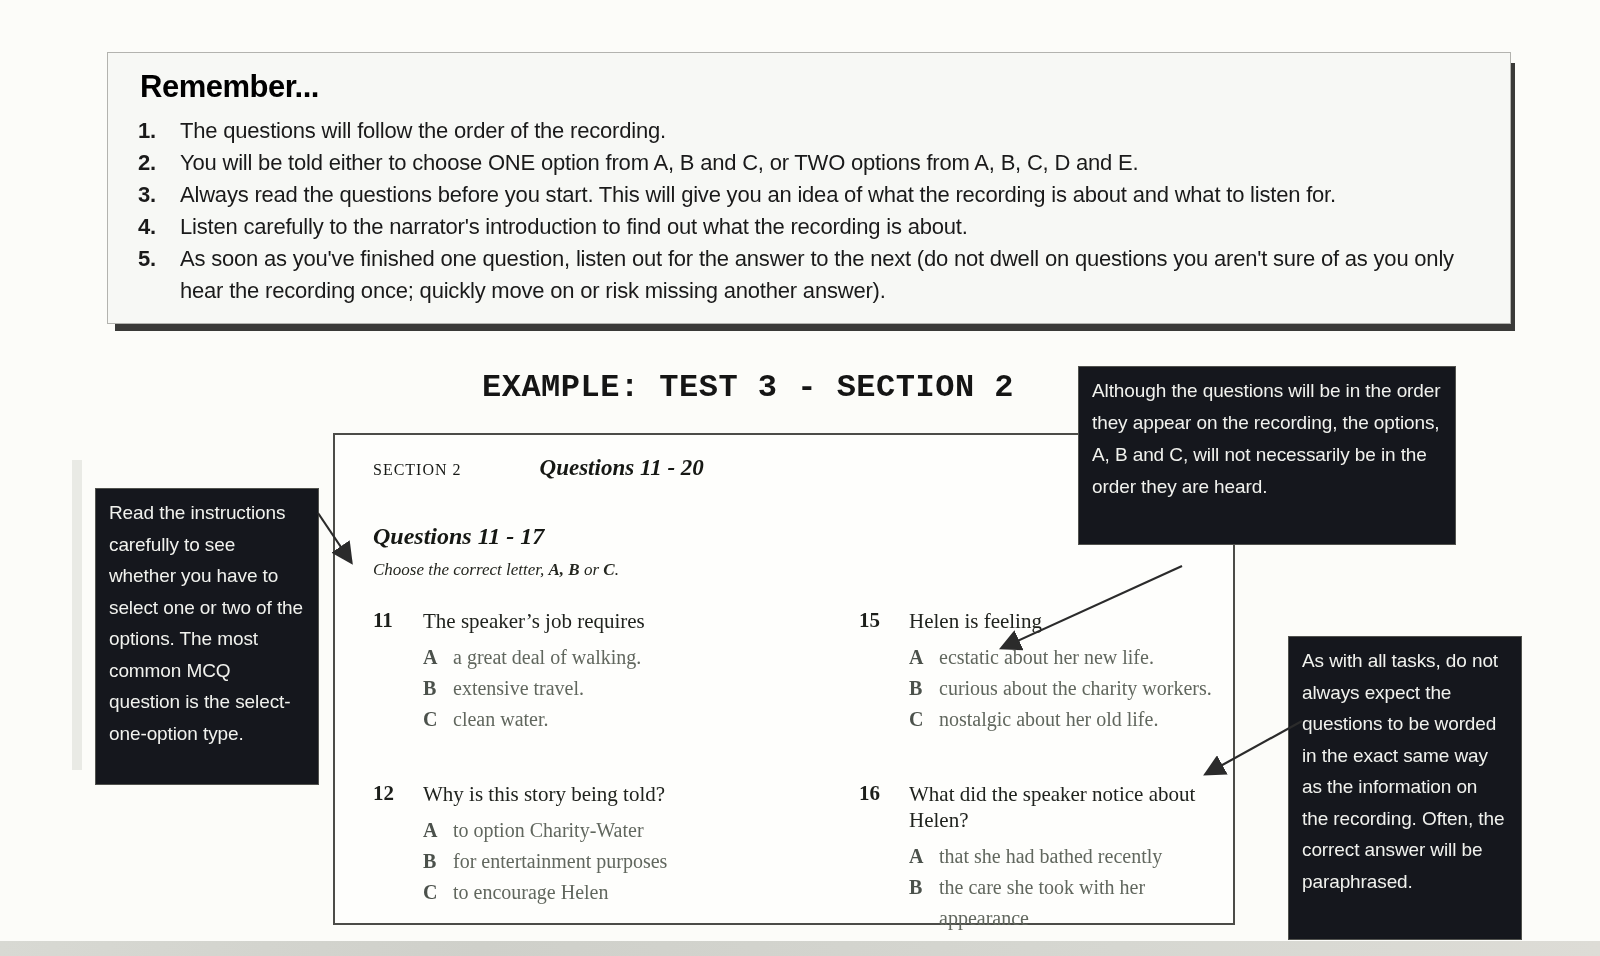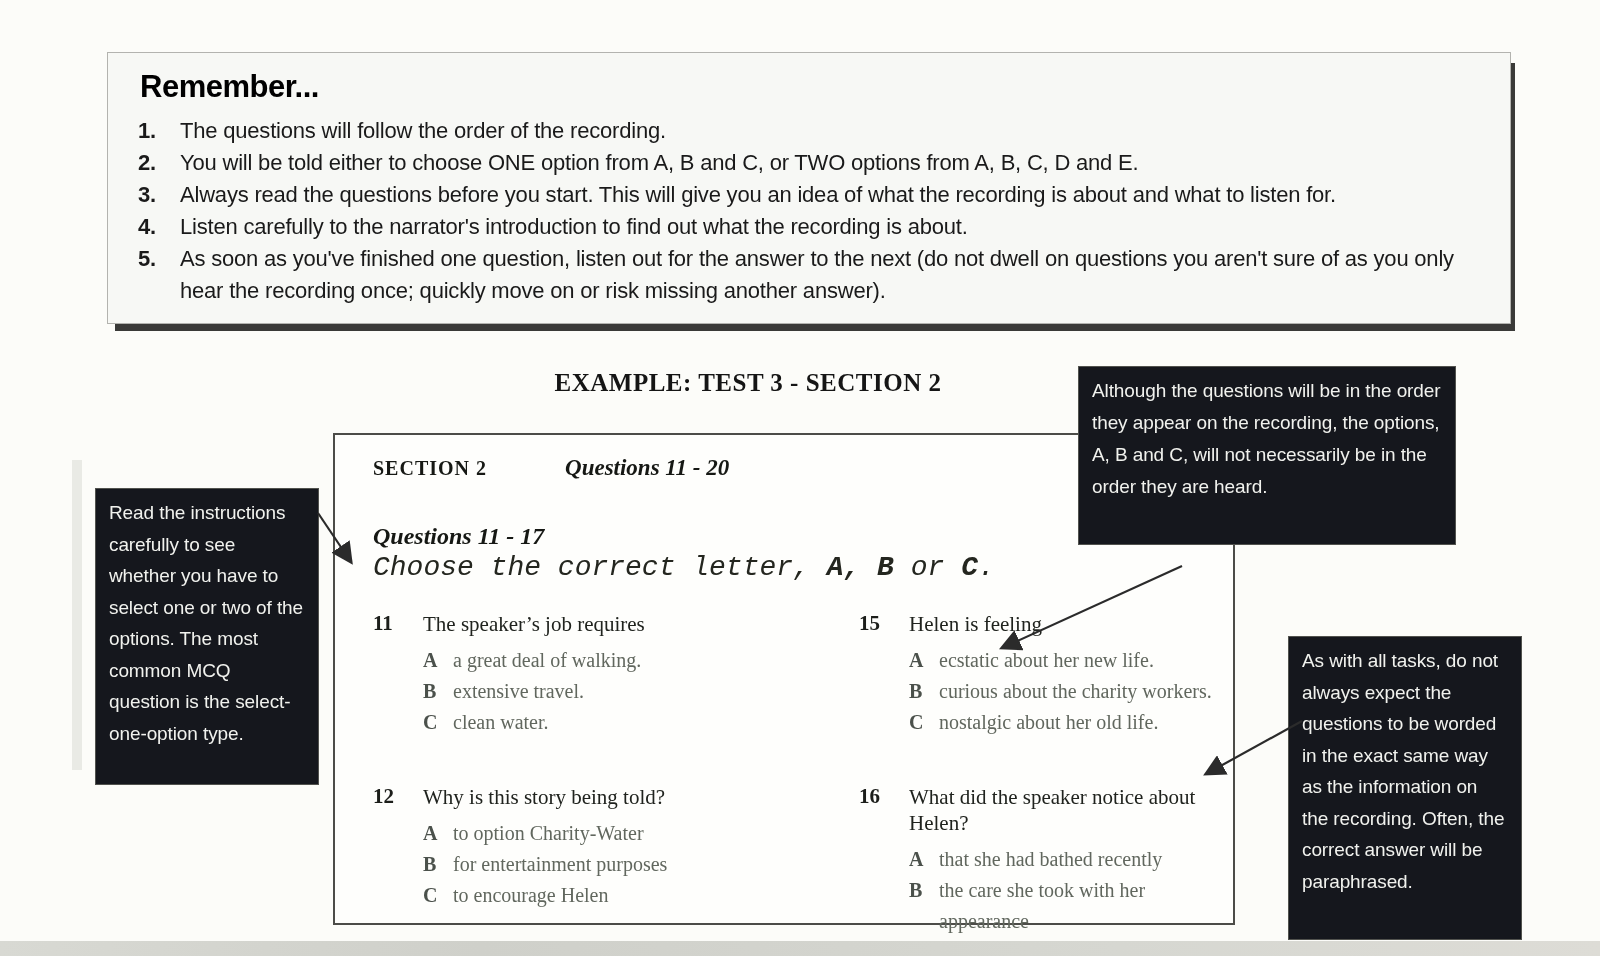--- a/index.html
+++ b/index.html
@@ -27,35 +27,35 @@
   .remember-title{
     font-size:31px;font-weight:700;letter-spacing:-0.5px;color:#000000;
     margin:4px 0 10px 2px;
   }
   .remember-item{display:flex;font-size:22px;line-height:32px;color:#1a1a1a;letter-spacing:-0.2px;}
   .remember-item .num{width:42px;flex:none;font-weight:700;}
   .remember-item .txt{flex:1;padding-right:20px;}
   
   .page-title{
     position:absolute;left:333px;top:369px;width:830px;text-align:center;
-    font-family:Liberation Serif, serif;
-    font-size:25px;font-weight:700;letter-spacing:0.5px;color:#151515;
+    font-family:Liberation Mono, monospace;
+    font-size:32px;font-weight:700;letter-spacing:0.5px;color:#151515;
   }
   
   .test-paper{
     position:absolute;left:333px;top:433px;width:902px;height:492px;
     background:#fefefc;border:2px solid #4c4c48;box-sizing:border-box;
     padding:20px 0 0 38px;
     font-family:"Liberation Serif", serif;
   }
   .section-row{white-space:nowrap;}
-  .section-label{font-size:20px;font-weight:700;letter-spacing:1px;color:#161814;}
+  .section-label{font-size:16px;font-weight:400;letter-spacing:1px;color:#161814;}
   .section-range{font-size:23px;font-weight:700;font-style:italic;color:#161814;margin-left:78px;}
   .subsection-heading{margin-top:42px;font-size:24px;font-weight:700;font-style:italic;color:#161814;}
-  .instruction-line{margin-top:2px;font-size:28px;font-style:italic;color:#24261f;font-family:Liberation Mono, monospace;}
+  .instruction-line{margin-top:10px;font-size:17px;font-style:italic;color:#24261f;}
   .instruction-line b{font-weight:700;}
   .questions-grid{
     margin-top:28px;display:grid;grid-template-columns:440px auto;
     grid-row-gap:27px;padding-right:16px;gap:46px;
   }
   .question{display:flex;}
   .qnum{width:50px;flex:none;font-size:21px;font-weight:700;color:#1c1e1a;}
   .qbody{flex:1;}
   .stem{font-size:21px;color:#20231e;line-height:26px;margin-bottom:8px;}
   .option{display:flex;line-height:31px;font-size:20px;}

